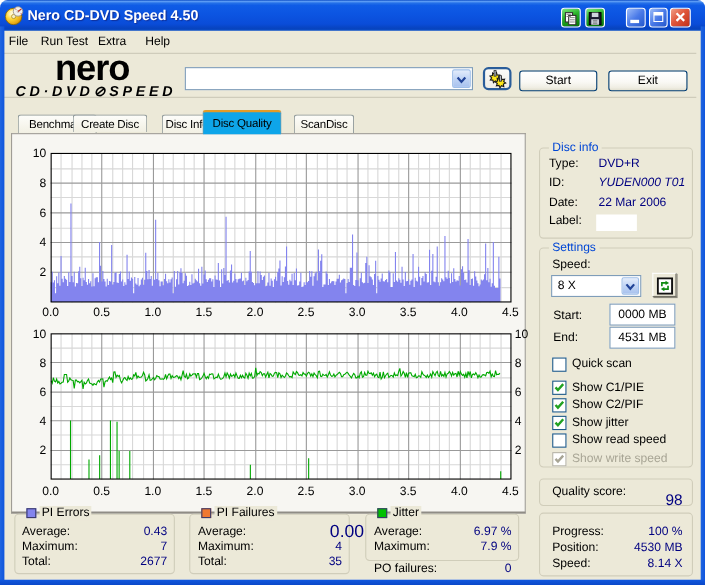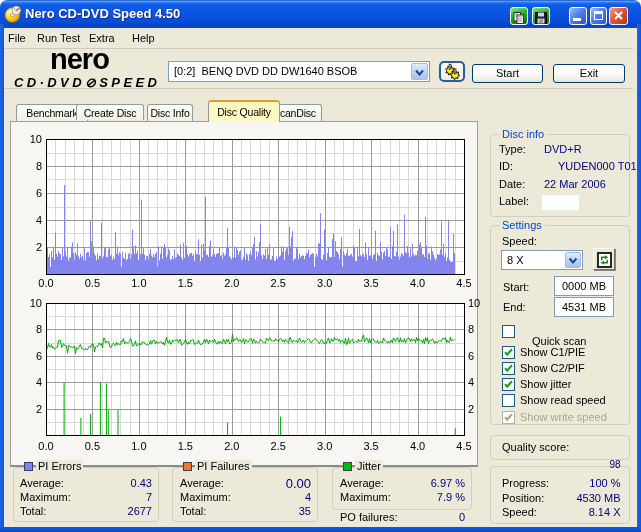--- a/index.html
+++ b/index.html
@@ -63,45 +63,44 @@
 <div class="tbtn" style="left:609px;width:19px;background:linear-gradient(135deg,#f0a088 0%,#e0563a 45%,#c03018 100%)">
     <svg width="17" height="16" style="position:absolute;left:0;top:0">
       <path d="M5 4 L12 11 M12 4 L5 11" stroke="#fff" stroke-width="2"></path>
     </svg>
   </div>
 <div class="menu" style="left:8px">File</div>
 <div class="menu" style="left:37px">Run Test</div>
 <div class="menu" style="left:89px">Extra</div>
 <div class="menu" style="left:132px">Help</div>
 <div style="position:absolute;left:0;top:48px;width:633px;height:1px;background:#cdc9b8"></div>
-<div style="position:absolute;left:50px;top:43px;font-size:29px;font-weight:bold;letter-spacing:-1px;color:#000;font-family:'Liberation Sans',sans-serif">nero</div>
+<div style="position:absolute;left:50px;top:43px;font-size:33px;font-weight:bold;letter-spacing:-1px;color:#000;font-family:'Liberation Sans',sans-serif">nero</div>
 <div style="position:absolute;left:14px;top:75px;font-size:13px;font-weight:bold;font-style:italic;letter-spacing:3.4px;color:#000">CD·DVD⊘SPEED</div>
 <div style="position:absolute;left:0;top:88px;width:633px;height:1px;background:#cdc9b8"></div>
 <div style="position:absolute;left:168px;top:61px;width:262px;height:21px;border:1px solid #7f9db9;background:#fff">
-    <div style="position:absolute;left:5px;top:3px;font-size:11px">[0:2]&nbsp;&nbsp;BENQ DVD DD DW1640 BSOB</div>
     <div style="position:absolute;right:1px;top:1px;width:17px;height:17px;border:1px solid #9ebee8;border-radius:2px;background:linear-gradient(180deg,#e3ecfb,#c0d4f5 50%,#a8c2ee)">
       <svg width="15" height="15" style="position:absolute;left:0;top:1px">
         <path d="M4 5.5 L7.5 9.5 L11 5.5" fill="none" stroke="#214397" stroke-width="2"></path>
       </svg>
     </div>
   </div>
 <div style="position:absolute;left:439px;top:61px;width:26px;height:21px;border:2px solid #2a5d9a;border-radius:5px;background:linear-gradient(180deg,#fcfbf8,#efede6)">
     <div style="position:absolute;left:1px;top:0px"><svg width="20" height="19" viewBox="0 0 20 19">
 <path d="M12.6 8.9L10.3 9.4L10.2 11.7L8.3 10.5L6.6 12.1L6.1 9.8L3.8 9.7L5.0 7.8L3.4 6.1L5.7 5.6L5.8 3.3L7.7 4.5L9.4 2.9L9.9 5.2L12.2 5.3L11.0 7.2Z" fill="#ffe818" stroke="#1a1a1a" stroke-width="1"></path>
 <rect x="7.1" y="1.2" width="1.9" height="5" fill="#b8bcc4" stroke="#1a1a1a" stroke-width="0.7"></rect>
 <path d="M17.8 12.5L15.6 13.4L16.0 15.7L13.9 14.9L12.5 16.8L11.6 14.6L9.3 15.0L10.1 12.9L8.2 11.5L10.4 10.6L10.0 8.3L12.1 9.1L13.5 7.2L14.4 9.4L16.7 9.0L15.9 11.1Z" fill="#ffe818" stroke="#1a1a1a" stroke-width="1"></path>
 <rect x="12.1" y="5.8" width="1.9" height="5" fill="#b8bcc4" stroke="#1a1a1a" stroke-width="0.7"></rect>
 </svg></div>
   </div>
 <div class="xpbtn" style="left:472px;width:71px">Start</div>
 <div class="xpbtn" style="left:553px;width:72px">Exit</div>
 <div class="tab" style="left:16px;top:104px;width:72px;height:18px;line-height:17px">Benchmark</div>
-<div class="tab" style="left:76px;top:104px;width:68px;height:16px;line-height:17px">Create Disc</div>
+<div class="tab" style="left:66px;top:104px;width:68px;height:16px;line-height:17px">Create Disc</div>
 <div class="tab" style="left:147px;top:104px;width:46px;height:18px;line-height:17px">Disc Info</div>
-<div class="tab" style="left:208px;top:100px;width:72px;height:22px;background:#fef9c3;border-top:2px solid #e39b28;line-height:20px;z-index:3">Disc Quality</div>
+<div class="tab" style="left:184px;top:100px;width:72px;height:22px;background:#0ea5e9;border-top:2px solid #e39b28;line-height:20px;z-index:3">Disc Quality</div>
 <div class="tab" style="left:267px;top:104px;width:55px;height:18px;line-height:17px">ScanDisc</div>
 <div style="position:absolute;left:10px;top:121px;width:468px;height:346px;background:#f7f6f2;border:1px solid #a09d96;border-bottom:2px solid #8f8c85;z-index:2">
     <svg width="466" height="344" style="position:absolute;left:-1px;top:-1px;overflow:visible">
 <g font-family="'Liberation Sans',sans-serif" font-size="11" fill="#000">
 <rect x="36" y="18.0" width="418" height="135.0" fill="#fff"></rect>
 <path d="M45.5 18.0V154.0M55.5 18.0V154.0M64.5 18.0V154.0M73.5 18.0V154.0M92.5 18.0V154.0M101.5 18.0V154.0M110.5 18.0V154.0M120.5 18.0V154.0M138.5 18.0V154.0M147.5 18.0V154.0M157.5 18.0V154.0M166.5 18.0V154.0M185.5 18.0V154.0M194.5 18.0V154.0M203.5 18.0V154.0M212.5 18.0V154.0M231.5 18.0V154.0M240.5 18.0V154.0M250.5 18.0V154.0M259.5 18.0V154.0M278.5 18.0V154.0M287.5 18.0V154.0M296.5 18.0V154.0M305.5 18.0V154.0M324.5 18.0V154.0M333.5 18.0V154.0M343.5 18.0V154.0M352.5 18.0V154.0M370.5 18.0V154.0M380.5 18.0V154.0M389.5 18.0V154.0M398.5 18.0V154.0M417.5 18.0V154.0M426.5 18.0V154.0M435.5 18.0V154.0M445.5 18.0V154.0M36.0 140.5H455.0M36.0 112.5H455.0M36.0 86.5H455.0M36.0 58.5H455.0M36.0 32.5H455.0" stroke="#d8d8d8" fill="none"></path>
         <path d="M82.5 18.0V154.0M129.5 18.0V154.0M175.5 18.0V154.0M222.5 18.0V154.0M268.5 18.0V154.0M315.5 18.0V154.0M361.5 18.0V154.0M408.5 18.0V154.0M36.0 126.5H455.0M36.0 99.5H455.0M36.0 72.5H455.0M36.0 45.5H455.0" stroke="#9a9a9a" fill="none"></path>
 <path d="M36.5 153.5V135.5M37.5 153.5V126.1M38.5 153.5V135.8M39.5 153.5V133.7M40.5 153.5V145.6M41.5 153.5V130.2M42.5 153.5V136.4M43.5 153.5V126.8M44.5 153.5V138.7M45.5 153.5V111.7M46.5 153.5V132.4M47.5 153.5V135.7M48.5 153.5V130.0M49.5 153.5V132.4M50.5 153.5V133.4M51.5 153.5V139.1M52.5 153.5V126.5M53.5 153.5V135.3M54.5 153.5V63.9M55.5 153.5V129.8M56.5 153.5V135.6M57.5 153.5V126.1M58.5 153.5V139.5M59.5 153.5V136.3M60.5 153.5V136.5M61.5 153.5V125.5M62.5 153.5V121.4M63.5 153.5V131.9M64.5 153.5V138.9M65.5 153.5V131.4M66.5 153.5V133.8M67.5 153.5V122.4M68.5 153.5V135.3M69.5 153.5V137.8M70.5 153.5V132.7M71.5 153.5V136.5M72.5 153.5V134.6M73.5 153.5V139.4M74.5 153.5V127.3M75.5 153.5V139.3M76.5 153.5V131.9M77.5 153.5V131.0M78.5 153.5V131.1M79.5 153.5V135.7M80.5 153.5V99.0M81.5 153.5V120.5M82.5 153.5V134.8M83.5 153.5V125.4M84.5 153.5V132.7M85.5 153.5V134.8M86.5 153.5V139.4M87.5 153.5V132.4M88.5 153.5V138.0M89.5 153.5V134.5M90.5 153.5V135.0M91.5 153.5V101.7M92.5 153.5V137.7M93.5 153.5V135.4M94.5 153.5V127.2M95.5 153.5V126.4M96.5 153.5V135.9M97.5 153.5V136.2M98.5 153.5V128.2M99.5 153.5V125.8M100.5 153.5V134.9M101.5 153.5V133.2M102.5 153.5V138.9M103.5 153.5V135.5M104.5 153.5V137.9M105.5 153.5V110.7M106.5 153.5V132.7M107.5 153.5V125.8M108.5 153.5V134.2M109.5 153.5V131.2M110.5 153.5V132.5M111.5 153.5V145.6M112.5 153.5V130.8M113.5 153.5V136.8M114.5 153.5V137.9M115.5 153.5V131.7M116.5 153.5V139.3M117.5 153.5V137.9M118.5 153.5V133.1M119.5 153.5V131.6M120.5 153.5V137.9M121.5 153.5V133.3M122.5 153.5V108.8M123.5 153.5V125.3M124.5 153.5V132.9M125.5 153.5V124.5M126.5 153.5V132.7M127.5 153.5V129.8M128.5 153.5V138.7M129.5 153.5V132.3M130.5 153.5V133.4M131.5 153.5V78.8M132.5 153.5V132.7M133.5 153.5V127.2M134.5 153.5V133.7M135.5 153.5V139.3M136.5 153.5V134.9M137.5 153.5V134.8M138.5 153.5V138.4M139.5 153.5V132.7M140.5 153.5V127.9M141.5 153.5V134.6M142.5 153.5V136.4M143.5 153.5V132.9M144.5 153.5V135.9M145.5 153.5V132.8M146.5 153.5V131.3M147.5 153.5V145.6M148.5 153.5V125.3M149.5 153.5V139.6M150.5 153.5V132.8M151.5 153.5V125.4M152.5 153.5V137.7M153.5 153.5V126.6M154.5 153.5V122.8M155.5 153.5V127.1M156.5 153.5V136.4M157.5 153.5V134.2M158.5 153.5V127.5M159.5 153.5V129.7M160.5 153.5V139.0M161.5 153.5V138.3M162.5 153.5V135.1M163.5 153.5V138.0M164.5 153.5V128.3M165.5 153.5V136.7M166.5 153.5V136.0M167.5 153.5V132.5M168.5 153.5V133.8M169.5 153.5V135.0M170.5 153.5V123.4M171.5 153.5V136.4M172.5 153.5V138.7M173.5 153.5V121.6M174.5 153.5V136.7M175.5 153.5V128.6M176.5 153.5V124.9M177.5 153.5V132.9M178.5 153.5V135.3M179.5 153.5V133.4M180.5 153.5V132.0M181.5 153.5V131.9M182.5 153.5V134.8M183.5 153.5V132.8M184.5 153.5V139.8M185.5 153.5V129.5M186.5 153.5V133.0M187.5 153.5V133.3M188.5 153.5V118.2M189.5 153.5V133.9M190.5 153.5V140.0M191.5 153.5V123.7M192.5 153.5V136.8M193.5 153.5V122.7M194.5 153.5V129.1M195.5 153.5V76.0M196.5 153.5V134.3M197.5 153.5V133.5M198.5 153.5V135.9M199.5 153.5V124.8M200.5 153.5V119.4M201.5 153.5V135.9M202.5 153.5V134.3M203.5 153.5V127.6M204.5 153.5V132.7M205.5 153.5V135.9M206.5 153.5V132.9M207.5 153.5V132.4M208.5 153.5V132.1M209.5 153.5V126.9M210.5 153.5V134.7M211.5 153.5V133.9M212.5 153.5V138.2M213.5 153.5V131.6M214.5 153.5V134.7M215.5 153.5V133.5M216.5 153.5V125.9M217.5 153.5V107.1M218.5 153.5V126.0M219.5 153.5V135.3M220.5 153.5V136.2M221.5 153.5V138.3M222.5 153.5V136.6M223.5 153.5V136.4M224.5 153.5V125.7M225.5 153.5V136.6M226.5 153.5V125.9M227.5 153.5V129.1M228.5 153.5V133.6M229.5 153.5V130.6M230.5 153.5V129.4M231.5 153.5V139.3M232.5 153.5V138.8M233.5 153.5V135.9M234.5 153.5V127.1M235.5 153.5V138.7M236.5 153.5V132.2M237.5 153.5V134.2M238.5 153.5V139.8M239.5 153.5V132.9M240.5 153.5V130.7M241.5 153.5V134.2M242.5 153.5V126.2M243.5 153.5V123.2M244.5 153.5V115.8M245.5 153.5V138.6M246.5 153.5V130.2M247.5 153.5V135.3M248.5 153.5V131.0M249.5 153.5V121.2M250.5 153.5V103.0M251.5 153.5V134.4M252.5 153.5V137.9M253.5 153.5V133.4M254.5 153.5V134.6M255.5 153.5V127.9M256.5 153.5V138.0M257.5 153.5V127.1M258.5 153.5V133.8M259.5 153.5V123.1M260.5 153.5V138.5M261.5 153.5V138.4M262.5 153.5V135.0M263.5 153.5V126.9M264.5 153.5V139.8M265.5 153.5V139.5M266.5 153.5V135.6M267.5 153.5V138.1M268.5 153.5V135.2M269.5 153.5V135.6M270.5 153.5V134.5M271.5 153.5V125.4M272.5 153.5V130.7M273.5 153.5V125.7M274.5 153.5V138.8M275.5 153.5V130.1M276.5 153.5V127.4M277.5 153.5V126.0M278.5 153.5V134.1M279.5 153.5V105.8M280.5 153.5V125.5M281.5 153.5V116.1M282.5 153.5V110.2M283.5 153.5V139.8M284.5 153.5V137.7M285.5 153.5V137.7M286.5 153.5V125.9M287.5 153.5V127.8M288.5 153.5V138.0M289.5 153.5V132.6M290.5 153.5V136.5M291.5 153.5V134.9M292.5 153.5V134.5M293.5 153.5V134.7M294.5 153.5V138.2M295.5 153.5V134.8M296.5 153.5V132.3M297.5 153.5V132.3M298.5 153.5V128.7M299.5 153.5V135.9M300.5 153.5V133.7M301.5 153.5V133.1M302.5 153.5V132.2M303.5 153.5V132.7M304.5 153.5V145.6M305.5 153.5V136.2M306.5 153.5V132.6M307.5 153.5V135.3M308.5 153.5V122.4M309.5 153.5V122.5M310.5 153.5V92.2M311.5 153.5V138.1M312.5 153.5V138.9M313.5 153.5V133.6M314.5 153.5V108.5M315.5 153.5V133.8M316.5 153.5V139.2M317.5 153.5V132.0M318.5 153.5V127.0M319.5 153.5V135.7M320.5 153.5V136.4M321.5 153.5V136.1M322.5 153.5V118.1M323.5 153.5V112.5M324.5 153.5V136.2M325.5 153.5V120.1M326.5 153.5V130.1M327.5 153.5V131.1M328.5 153.5V133.2M329.5 153.5V138.1M330.5 153.5V128.0M331.5 153.5V116.0M332.5 153.5V145.6M333.5 153.5V129.8M334.5 153.5V133.3M335.5 153.5V135.1M336.5 153.5V132.1M337.5 153.5V127.7M338.5 153.5V134.7M339.5 153.5V134.8M340.5 153.5V133.6M341.5 153.5V132.7M342.5 153.5V135.6M343.5 153.5V124.8M344.5 153.5V126.6M345.5 153.5V139.9M346.5 153.5V140.0M347.5 153.5V127.5M348.5 153.5V135.3M349.5 153.5V108.1M350.5 153.5V134.0M351.5 153.5V135.2M352.5 153.5V131.9M353.5 153.5V133.4M354.5 153.5V136.1M355.5 153.5V121.6M356.5 153.5V133.2M357.5 153.5V138.9M358.5 153.5V126.3M359.5 153.5V134.7M360.5 153.5V134.4M361.5 153.5V132.9M362.5 153.5V137.9M363.5 153.5V134.2M364.5 153.5V133.0M365.5 153.5V109.8M366.5 153.5V139.8M367.5 153.5V131.5M368.5 153.5V134.3M369.5 153.5V134.9M370.5 153.5V121.6M371.5 153.5V130.6M372.5 153.5V138.4M373.5 153.5V131.7M374.5 153.5V129.8M375.5 153.5V135.0M376.5 153.5V126.6M377.5 153.5V128.0M378.5 153.5V135.9M379.5 153.5V135.7M380.5 153.5V106.0M381.5 153.5V138.0M382.5 153.5V125.1M383.5 153.5V109.9M384.5 153.5V134.9M385.5 153.5V135.5M386.5 153.5V130.5M387.5 153.5V103.1M388.5 153.5V135.5M389.5 153.5V138.8M390.5 153.5V135.6M391.5 153.5V132.0M392.5 153.5V133.2M393.5 153.5V134.7M394.5 153.5V93.6M395.5 153.5V131.0M396.5 153.5V132.4M397.5 153.5V125.1M398.5 153.5V131.7M399.5 153.5V136.4M400.5 153.5V127.4M401.5 153.5V135.4M402.5 153.5V122.9M403.5 153.5V132.6M404.5 153.5V134.8M405.5 153.5V133.7M406.5 153.5V134.3M407.5 153.5V129.9M408.5 153.5V138.5M409.5 153.5V123.7M410.5 153.5V121.0M411.5 153.5V126.7M412.5 153.5V133.5M413.5 153.5V133.1M414.5 153.5V135.9M415.5 153.5V96.3M416.5 153.5V124.7M417.5 153.5V138.1M418.5 153.5V132.6M419.5 153.5V132.2M420.5 153.5V138.8M421.5 153.5V125.5M422.5 153.5V130.4M423.5 153.5V134.0M424.5 153.5V136.6M425.5 153.5V139.2M426.5 153.5V137.7M427.5 153.5V133.0M428.5 153.5V133.9M429.5 153.5V133.1M430.5 153.5V128.3M431.5 153.5V100.3M432.5 153.5V133.7M433.5 153.5V122.6M434.5 153.5V135.6M435.5 153.5V132.5M436.5 153.5V139.7M437.5 153.5V136.4M438.5 153.5V99.0M439.5 153.5V138.7M440.5 153.5V140.8M441.5 153.5V140.8M442.5 153.5V140.8M443.5 153.5V112.5M444.5 153.5V132.1" stroke="#8384ee" fill="none"></path>
 <rect x="36.5" y="18.5" width="418" height="135.0" fill="none" stroke="#000"></rect>
 <text x="32" y="22.0" text-anchor="end">10</text>
@@ -147,21 +146,21 @@
         <text x="454.0" y="329.0" text-anchor="middle">4.5</text>
 </g>
     </svg>
   </div>
 <div style="position:absolute;left:490px;top:134px;width:140px;height:83px;border:1px solid #d0cdba;border-radius:4px">
     <div style="position:absolute;left:8px;top:-7px;background:#ece9d8;padding:0 3px;font-size:11px;color:#0046d5;line-height:13px">Disc info</div>
   </div>
 <div style="position:absolute;left:499px;top:143px;font-size:11px;z-index:5;line-height:13px;color:#000;">Type:</div>
 <div style="position:absolute;left:544px;top:143px;font-size:11px;z-index:5;line-height:13px;color:#000080;">DVD+R</div>
 <div style="position:absolute;left:499px;top:160px;font-size:11px;z-index:5;line-height:13px;color:#000;">ID:</div>
-<div style="position:absolute;left:558px;top:160px;font-size:11px;z-index:5;line-height:13px;color:#000080;">YUDEN000 T01</div>
+<div style="position:absolute;left:544px;top:160px;font-size:11px;z-index:5;line-height:13px;color:#000080;font-style:italic;">YUDEN000 T01</div>
 <div style="position:absolute;left:499px;top:178px;font-size:11px;z-index:5;line-height:13px;color:#000;">Date:</div>
 <div style="position:absolute;left:544px;top:178px;font-size:11px;z-index:5;line-height:13px;color:#000080;">22 Mar 2006</div>
 <div style="position:absolute;left:499px;top:195px;font-size:11px;z-index:5;line-height:13px;color:#000;">Label:</div>
 <div style="position:absolute;left:542px;top:195px;width:37px;height:15px;background:#fff"></div>
 <div style="position:absolute;left:490px;top:225px;width:140px;height:200px;border:1px solid #d0cdba;border-radius:4px">
     <div style="position:absolute;left:8px;top:-7px;background:#ece9d8;padding:0 3px;font-size:11px;color:#0046d5;line-height:13px">Settings</div>
   </div>
 <div style="position:absolute;left:502px;top:235px;font-size:11px;z-index:5;line-height:13px;color:#000;">Speed:</div>
 <div style="position:absolute;left:501px;top:250px;width:82px;height:20px;border:1px solid #7f9db9;background:#fff">
     <div style="position:absolute;left:5px;top:3px;font-size:11px">8 X</div>
@@ -178,21 +177,21 @@
 <path d="M8 3.2 L11.3 5.2 L8 7.2 Z" fill="#0e8a10"></path>
 <path d="M10.3 7.8 V10.8 H6.5" fill="none" stroke="#0e8a10" stroke-width="1.5"></path>
 <path d="M7 8.8 L3.7 10.8 L7 12.8 Z" fill="#0e8a10"></path>
 </svg></div>
   </div>
 <div style="position:absolute;left:503px;top:281px;font-size:11px;z-index:5;line-height:13px;color:#000;">Start:</div>
 <div style="position:absolute;left:554px;top:276px;width:60px;height:20px;border:1px solid #7f9db9;background:#fff;font-size:11px;text-align:center;line-height:18px">0000 MB</div>
 <div style="position:absolute;left:503px;top:301px;font-size:11px;z-index:5;line-height:13px;color:#000;">End:</div>
 <div style="position:absolute;left:554px;top:297px;width:60px;height:20px;border:1px solid #7f9db9;background:#fff;font-size:11px;text-align:center;line-height:18px">4531 MB</div>
 <div class="cb" style="left:502px;top:325px;"></div>
-<div style="position:absolute;left:520px;top:335px;font-size:11px;z-index:5;line-height:13px;color:#000;margin-left:12px;">Quick scan</div>
+<div style="position:absolute;left:520px;top:325px;font-size:11px;z-index:5;line-height:13px;color:#000;">Quick scan</div>
 <div class="cb" style="left:502px;top:345.5px;">
     <svg width="13" height="13" viewBox="0 0 13 13" style="position:absolute;left:-1px;top:-1px">
       <path d="M3 6.2 L5.2 8.6 L10 3.2" fill="none" stroke="#21a121" stroke-width="2.2"></path>
     </svg>
   </div>
 <div style="position:absolute;left:520px;top:345.5px;font-size:11px;z-index:5;line-height:13px;color:#000;">Show C1/PIE</div>
 <div class="cb" style="left:502px;top:361.6px;">
     <svg width="13" height="13" viewBox="0 0 13 13" style="position:absolute;left:-1px;top:-1px">
       <path d="M3 6.2 L5.2 8.6 L10 3.2" fill="none" stroke="#21a121" stroke-width="2.2"></path>
     </svg>
@@ -207,42 +206,42 @@
 <div class="cb" style="left:502px;top:394.4px;"></div>
 <div style="position:absolute;left:520px;top:394.4px;font-size:11px;z-index:5;line-height:13px;color:#000;">Show read speed</div>
 <div class="cb" style="left:502px;top:410.5px;border-color:#b5b2a5">
     <svg width="13" height="13" viewBox="0 0 13 13" style="position:absolute;left:-1px;top:-1px">
       <path d="M3 6.2 L5.2 8.6 L10 3.2" fill="none" stroke="#a8a595" stroke-width="2.2"></path>
     </svg>
   </div>
 <div style="position:absolute;left:520px;top:410.5px;font-size:11px;z-index:5;line-height:13px;color:#a8a595;">Show write speed</div>
 <div style="position:absolute;left:490px;top:435px;width:140px;height:25px;border:1px solid #d0cdba;border-radius:4px"></div>
 <div style="position:absolute;left:502px;top:441px;font-size:11px;z-index:5;line-height:13px;color:#000;">Quality score:</div>
-<div style="position:absolute;right:20.5px;top:458px;font-size:10px;z-index:5;line-height:13px;color:#000080;text-align:left">98</div>
+<div style="position:absolute;right:20.5px;top:448px;font-size:14px;z-index:5;line-height:13px;color:#000080;text-align:left">98</div>
 <div style="position:absolute;left:490px;top:466px;width:140px;height:58px;border:1px solid #d0cdba;border-radius:4px"></div>
 <div style="position:absolute;left:502px;top:477px;font-size:11px;z-index:5;line-height:13px;color:#000;text-align:right;">Progress:</div>
 <div style="position:absolute;right:20.5px;top:477px;font-size:11px;z-index:5;line-height:13px;color:#000080;text-align:right">100 %</div>
 <div style="position:absolute;left:502px;top:492px;font-size:11px;z-index:5;line-height:13px;color:#000;">Position:</div>
 <div style="position:absolute;right:20.5px;top:492px;font-size:11px;z-index:5;line-height:13px;color:#000080;text-align:right">4530 MB</div>
 <div style="position:absolute;left:502px;top:506px;font-size:11px;z-index:5;line-height:13px;color:#000;">Speed:</div>
 <div style="position:absolute;right:20.5px;top:506px;font-size:11px;z-index:5;line-height:13px;color:#000080;text-align:right">8.14 X</div>
 <div style="position:absolute;left:13px;top:467px;width:146px;height:55px;border:1px solid #d0cdba;border-radius:4px;z-index:3;background:#ece9d8"></div>
 <div style="position:absolute;left:24px;top:462px;width:9px;height:9px;background:#8384ee;border:1px solid #3a3a6a;z-index:4"></div>
 <div style="position:absolute;left:36px;top:460px;background:#ece9d8;padding:0 2px;font-size:11px;line-height:13px;z-index:4">PI Errors</div>
 <div style="position:absolute;left:20px;top:477px;font-size:11px;z-index:5;line-height:13px;color:#000;">Average:</div>
 <div style="position:absolute;right:489px;top:477px;font-size:11px;z-index:5;line-height:13px;color:#000080;text-align:center">0.43</div>
 <div style="position:absolute;left:20px;top:491px;font-size:11px;z-index:5;line-height:13px;color:#000;">Maximum:</div>
 <div style="position:absolute;right:489px;top:491px;font-size:11px;z-index:5;line-height:13px;color:#000080;text-align:right">7</div>
 <div style="position:absolute;left:20px;top:505px;font-size:11px;z-index:5;line-height:13px;color:#000;">Total:</div>
 <div style="position:absolute;right:489px;top:505px;font-size:11px;z-index:5;line-height:13px;color:#000080;text-align:right">2677</div>
 <div style="position:absolute;left:172px;top:467px;width:146px;height:55px;border:1px solid #d0cdba;border-radius:4px;z-index:3;background:#ece9d8"></div>
 <div style="position:absolute;left:183px;top:462px;width:9px;height:9px;background:#f07830;border:1px solid #3a3a6a;z-index:4"></div>
 <div style="position:absolute;left:195px;top:460px;background:#ece9d8;padding:0 2px;font-size:11px;line-height:13px;z-index:4">PI Failures</div>
 <div style="position:absolute;left:180px;top:477px;font-size:11px;z-index:5;line-height:13px;color:#000;">Average:</div>
-<div style="position:absolute;right:330px;top:477px;font-size:13px;z-index:5;line-height:13px;color:#000080;text-align:right">0.00</div>
+<div style="position:absolute;right:310px;top:477px;font-size:16px;z-index:5;line-height:13px;color:#000080;text-align:right">0.00</div>
 <div style="position:absolute;left:180px;top:491px;font-size:11px;z-index:5;line-height:13px;color:#000;">Maximum:</div>
 <div style="position:absolute;right:330px;top:491px;font-size:11px;z-index:5;line-height:13px;color:#000080;text-align:right">4</div>
 <div style="position:absolute;left:180px;top:505px;font-size:11px;z-index:5;line-height:13px;color:#000;">Total:</div>
 <div style="position:absolute;right:330px;top:505px;font-size:11px;z-index:5;line-height:13px;color:#000080;text-align:right">35</div>
 <div style="position:absolute;left:332px;top:467px;width:140px;height:43px;border:1px solid #d0cdba;border-radius:4px;z-index:3;background:#ece9d8"></div>
 <div style="position:absolute;left:343px;top:462px;width:9px;height:9px;background:#00c000;border:1px solid #3a3a6a;z-index:4"></div>
 <div style="position:absolute;left:355px;top:460px;background:#ece9d8;padding:0 2px;font-size:11px;line-height:13px;z-index:4">Jitter</div>
 <div style="position:absolute;left:340px;top:477px;font-size:11px;z-index:5;line-height:13px;color:#000;">Average:</div>
 <div style="position:absolute;right:176px;top:477px;font-size:11px;z-index:5;line-height:13px;color:#000080;text-align:right">6.97 %</div>
 <div style="position:absolute;left:340px;top:491px;font-size:11px;z-index:5;line-height:13px;color:#000;">Maximum:</div>

